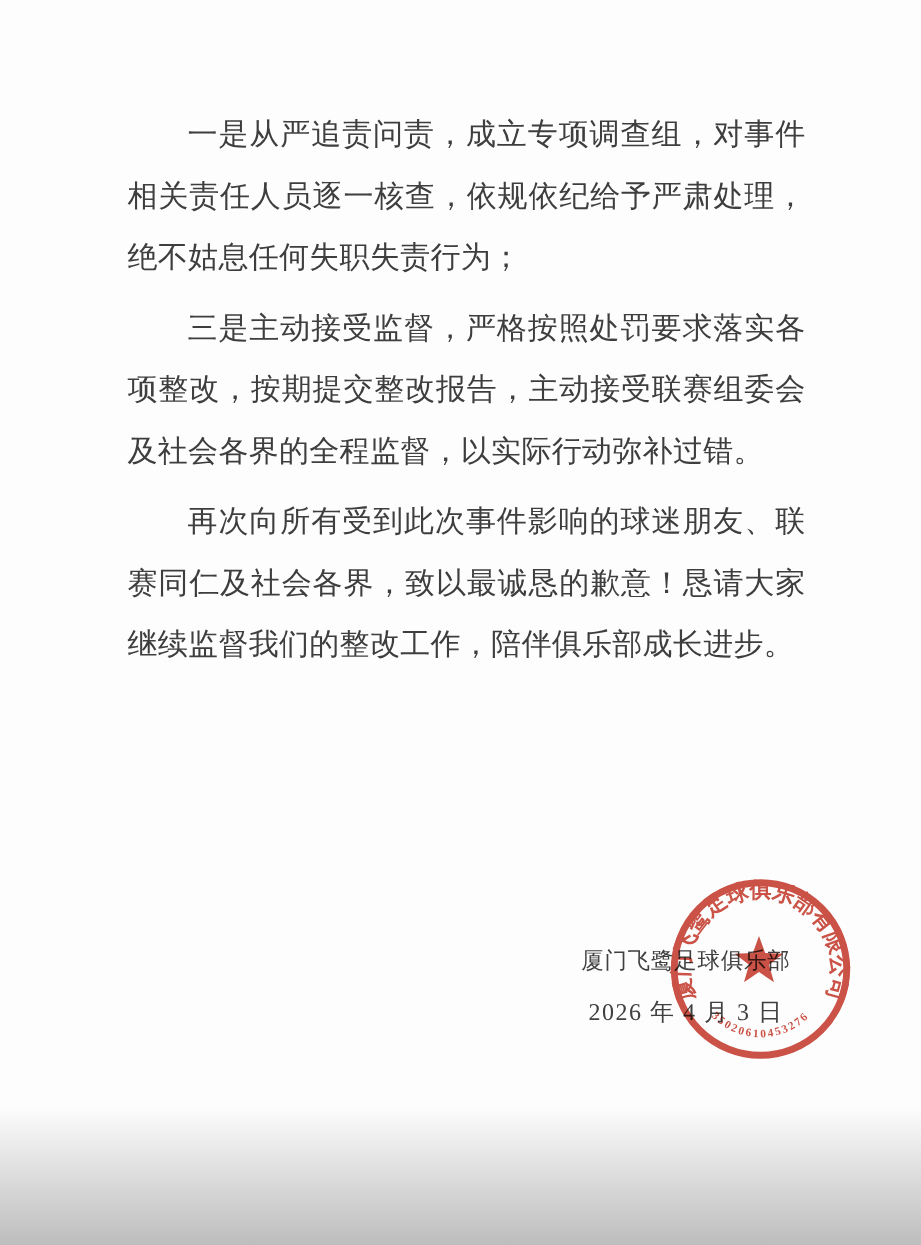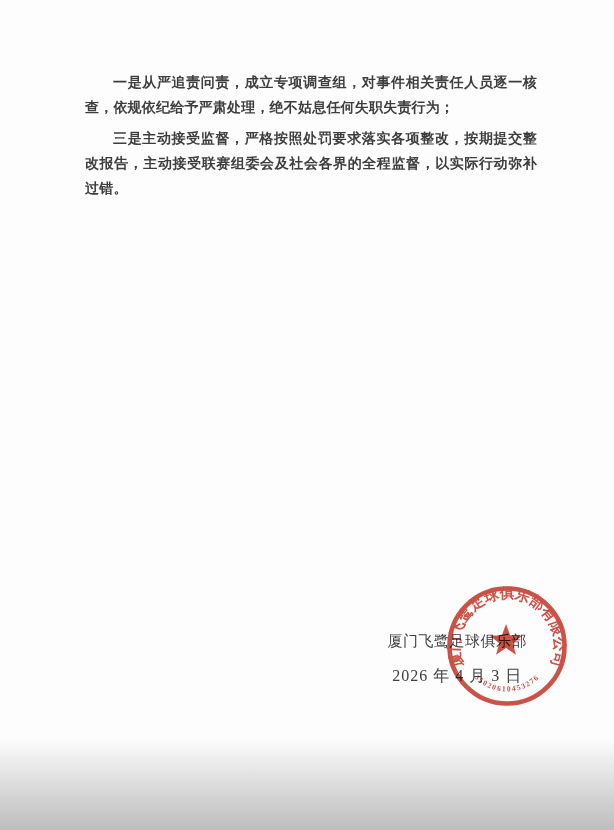--- a/index.html
+++ b/index.html
@@ -13,26 +13,25 @@
     position: relative;
     width: 614px; height: 830px;
     background: #fdfdfd;
     overflow: hidden;
   }
   
   .doc-body {
     position: absolute;
     left: 85px; top: 70px;
     width: 452px;
-    font-size: 14px;
-    line-height: 25px;
+    font-size: 20px;
+    line-height: 41px;
     color: #3e3e3e;
     text-align: justify;
     letter-spacing: 0.2px;
-    font-weight: bold;
   }
   .doc-body p {
     margin: 0 0 6px 0;
     text-indent: 2em;
   }
   
   .signature {
     position: absolute;
     top: 631px; right: 87px;
     color: #404040;
@@ -84,20 +83,21 @@
   .wm-pp { letter-spacing: 3px; margin-right: 2px; }
 </style>
 </head>
 <body>
 
 <div class="page">
 
   <div class="doc-body">
     <p>一是从严追责问责，成立专项调查组，对事件相关责任人员逐一核查，依规依纪给予严肃处理，绝不姑息任何失职失责行为；</p>
     <p>三是主动接受监督，严格按照处罚要求落实各项整改，按期提交整改报告，主动接受联赛组委会及社会各界的全程监督，以实际行动弥补过错。</p>
+    <p>再次向所有受到此次事件影响的球迷朋友、联赛同仁及社会各界，致以最诚恳的歉意！恳请大家继续监督我们的整改工作，陪伴俱乐部成长进步。</p>
   </div>
 
   <div class="signature">
     <div class="sig-name">厦门飞鹭足球俱乐部</div>
     <div class="sig-date">2026 年 4 月 3 日</div>
   </div>
 
   <div class="seal">
     <svg viewBox="-68 -68 136 136" width="136" height="136">
       <defs>

